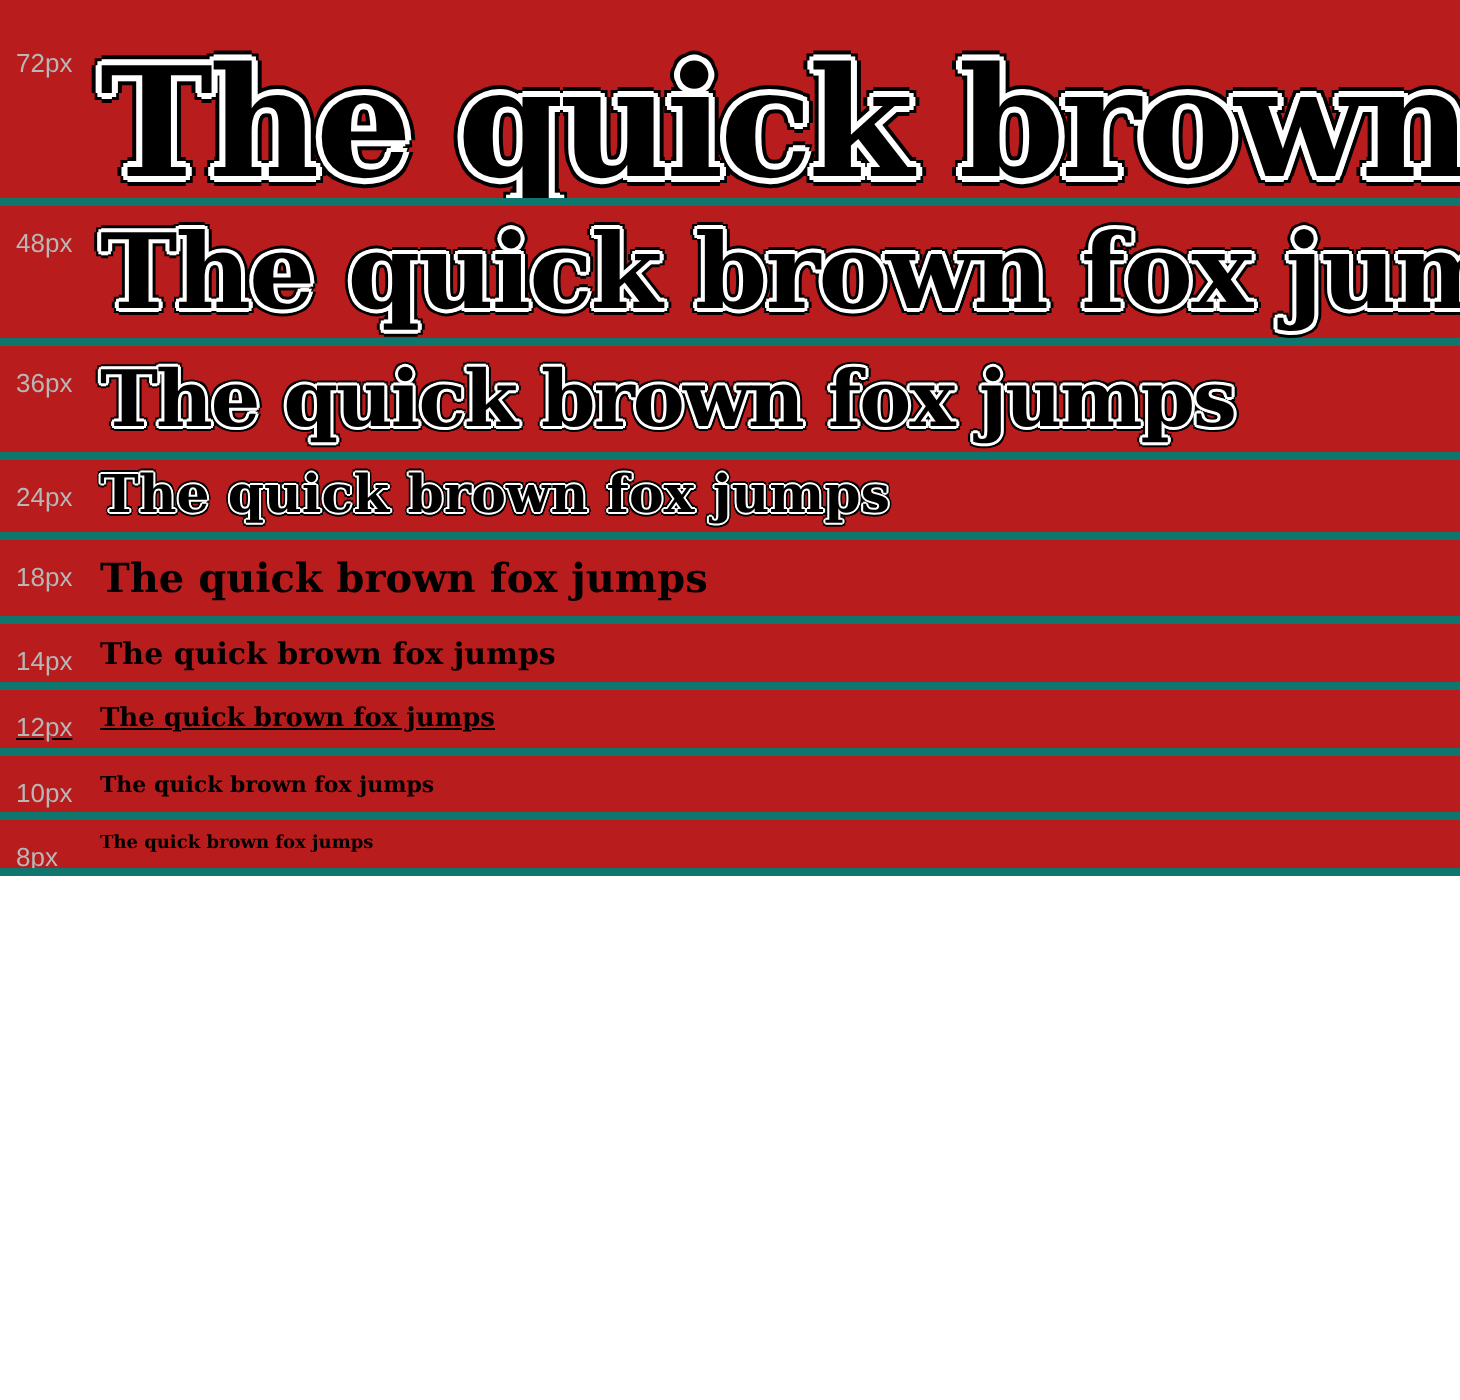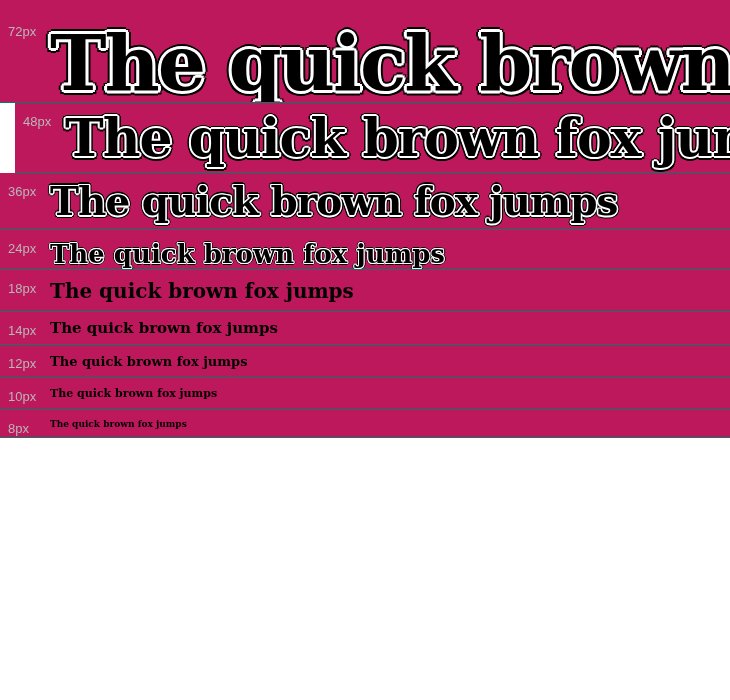--- a/index.html
+++ b/index.html
@@ -14,23 +14,23 @@
     height: 700px;
     background: #ffffff;
     overflow: hidden;
   }
   .waterfall {
     width: 730px;
   }
   .row {
     display: flex;
     box-sizing: border-box;
-    border-bottom: 1px solid #0f766e;
+    border-bottom: 4px solid #0f766e;
     overflow: hidden;
-    background: #be185d;
+    background: #b91c1c;
   }
   .size-label {
     flex: 0 0 auto;
     width: 34px;
     padding-left: 8px;
     padding-top: 11px;
     align-self: flex-start;
     color: #b7b7b7;
     font-size: 13px;
     line-height: 15px;
@@ -42,26 +42,26 @@
     white-space: nowrap;
     display: flex;
     align-items: center;
     padding-left: 8px;
     color: #000000;
     font-family: "DejaVu Serif", serif;
     font-weight: bold;
   }
   
   .row-72 { height: 103px; }
-  .row-48 { height: 70px; margin-left: 15px; }
+  .row-48 { height: 70px; }
   .row-36 { height: 57px; }
-  .row-24 { height: 40px; align-items: flex-end; }
+  .row-24 { height: 40px; }
   .row-18 { height: 42px; }
   .row-14 { height: 33px; justify-content: center; }
-  .row-12 { height: 33px; }
+  .row-12 { height: 33px; text-decoration: underline; }
   .row-10 { height: 32px; }
   .row-8  { height: 28px; }
   .row-72 .size-label { padding-top: 24px; }
 
   
   .row-72 .preview-text {
     font-size: 76px; letter-spacing: -2px;
     text-shadow:
       -3px 0 0 #fff, 3px 0 0 #fff, 0 -3px 0 #fff, 0 3px 0 #fff,
       -2.1px -2.1px 0 #fff, 2.1px -2.1px 0 #fff, -2.1px 2.1px 0 #fff, 2.1px 2.1px 0 #fff,

